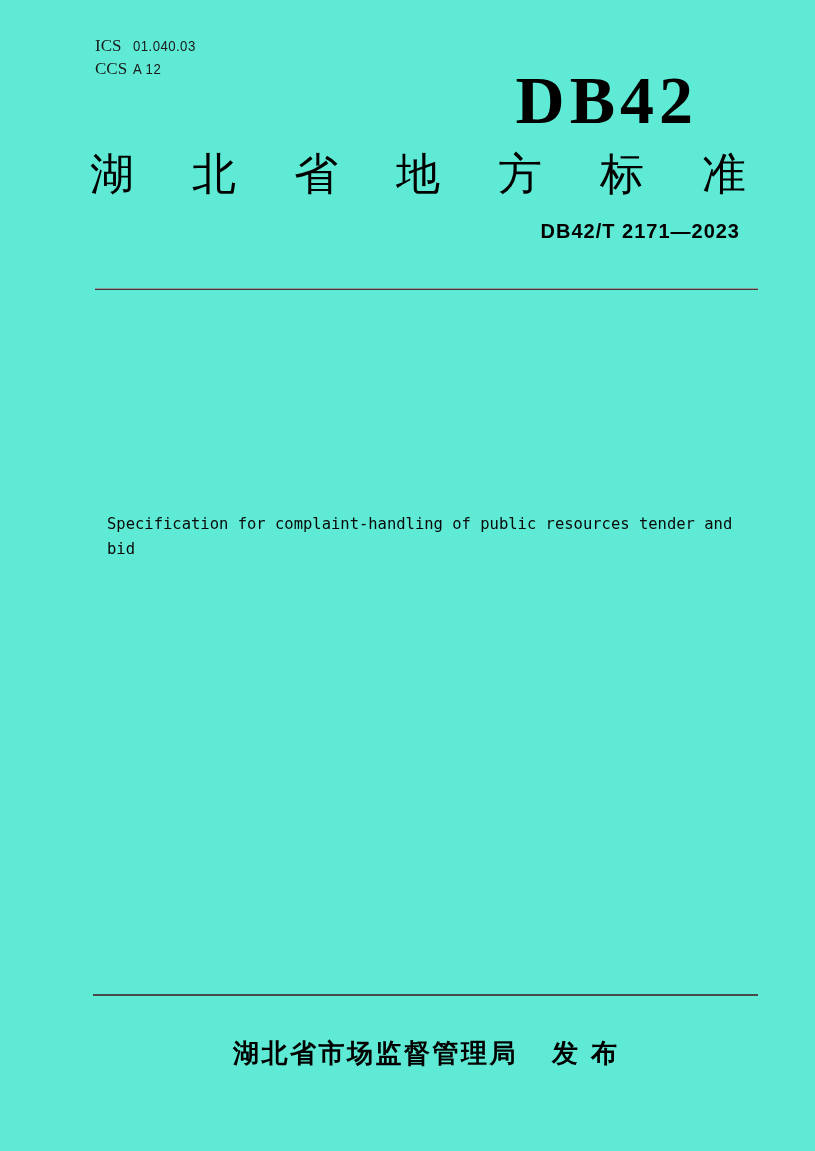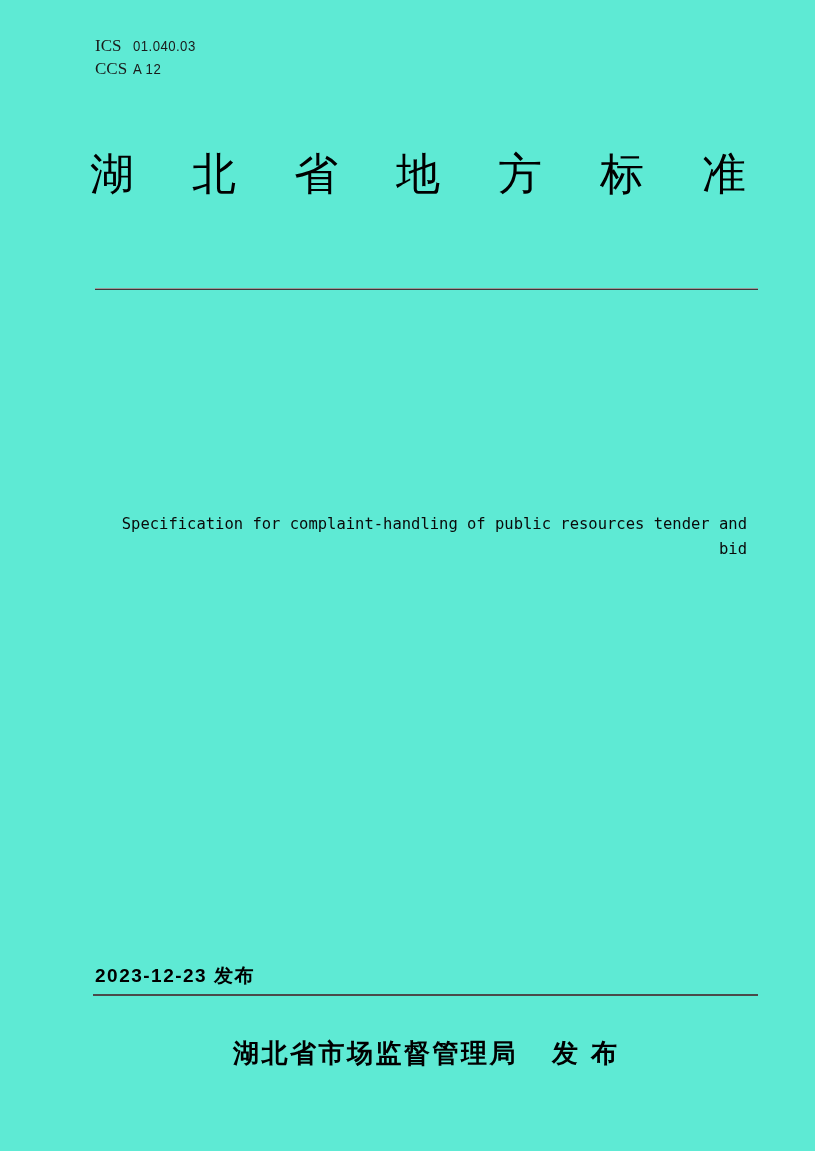--- a/index.html
+++ b/index.html
@@ -111,21 +111,21 @@
     color: #000000;
     white-space: nowrap;
   }
 
   
   .title-en {
     position: absolute;
     left: 107px;
     top: 512px;
     width: 640px;
-    text-align: right;
+    text-align: left;
     font-family: "DejaVu Sans Mono", "Liberation Mono", monospace;
     font-size: 15.5px;
     line-height: 25px;
     color: #0a0a0a;
   }
 
   
   .date-row {
     position: absolute;
     left: 95px;
@@ -166,39 +166,40 @@
     <div class="ics-line">
       <span class="ics-label">ICS</span>
       <span class="ics-value">01.040.03</span>
     </div>
     <div class="ics-line">
       <span class="ics-label">CCS</span>
       <span class="ics-value">A 12</span>
     </div>
   </div>
 
+  <div class="db-logo">DB42</div>
 
   <div class="province-row">
     <span class="province-char">湖</span>
     <span class="province-char">北</span>
     <span class="province-char">省</span>
     <span class="province-char">地</span>
     <span class="province-char">方</span>
     <span class="province-char">标</span>
     <span class="province-char">准</span>
   </div>
 
+  <div class="std-number">DB42/T 2171—2023</div>
 
   <div class="top-rule"></div>
 
 
   <div class="title-en">Specification for complaint-handling of public resources tender and bid</div>
 
   <div class="date-row">
-    <span>2023-12-23 发布</span>
   </div>
 
   <div class="bottom-rule"></div>
 
   <div class="publisher-row">
     <span class="publisher-org">湖北省市场监督管理局</span>
     <span class="publisher-action">发 布</span>
   </div>
 
 </div>

